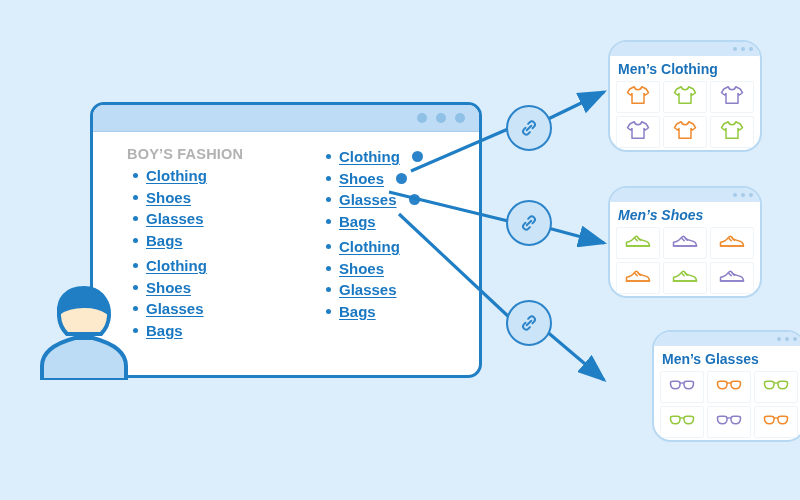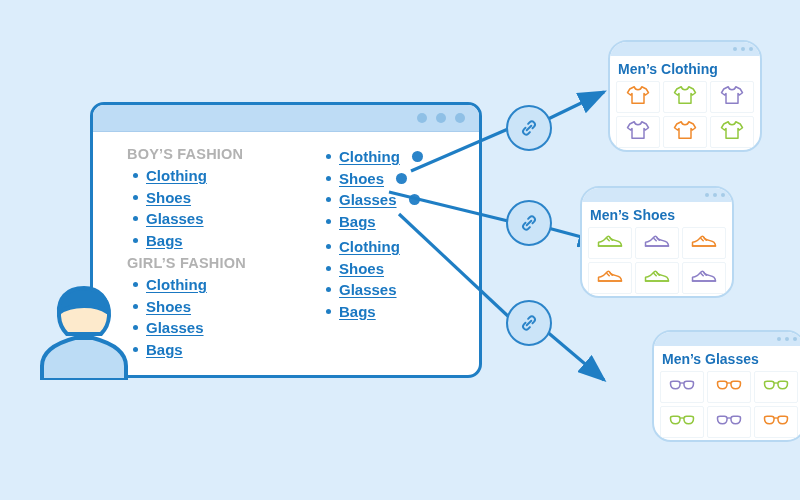--- a/index.html
+++ b/index.html
@@ -65,21 +65,21 @@
   #badge-2{left:506px;top:200px;}
   #badge-3{left:506px;top:300px;}
 
   
   .panel{
     position:absolute;width:154px;
     border:2px solid #b7d8f2;border-radius:19px;background:#ffffff;
     box-sizing:border-box;z-index:6;overflow:hidden;
   }
   #panel-clothing{left:608px;top:40px;height:112px;}
-  #panel-shoes{left:580px;top:186px;height:112px;}
+  #panel-shoes{left:608px;top:186px;height:112px;font-style:italic;}
   #panel-glasses{left:608px;top:330px;height:112px;margin-left:44px;}
   .panel-bar{
     height:14px;background:#d2e7f9;display:flex;align-items:center;
     justify-content:flex-end;padding-right:7px;gap:4px;
   }
   .pdot{width:4px;height:4px;border-radius:50%;background:#a6cbe8;}
   .panel-title{
     color:#1b72ba;font-size:14px;font-weight:700;margin:5px 0 4px 8px;white-space:nowrap;
   }
   .tile-grid{
@@ -144,21 +144,20 @@
                 <span class="bullet"></span>
                 <span class="cat-link">Glasses</span>
               </li>
             <li>
                 <span class="bullet"></span>
                 <span class="cat-link">Bags</span>
               </li>
           </ul>
         </div>
         <div class="cat-block">
-          <div class="cat-title">GIRL’S FASHION</div>
           <ul class="cat-list">
             <li>
                 <span class="bullet"></span>
                 <span class="cat-link">Clothing</span>
               </li>
             <li>
                 <span class="bullet"></span>
                 <span class="cat-link">Shoes</span>
               </li>
             <li>

